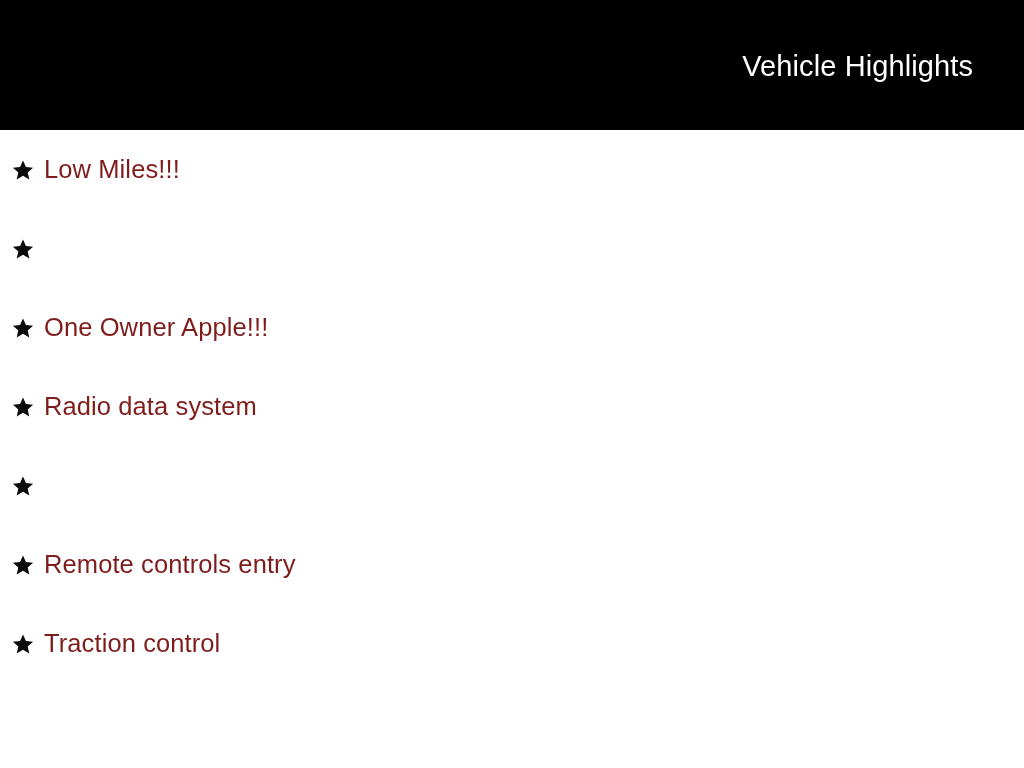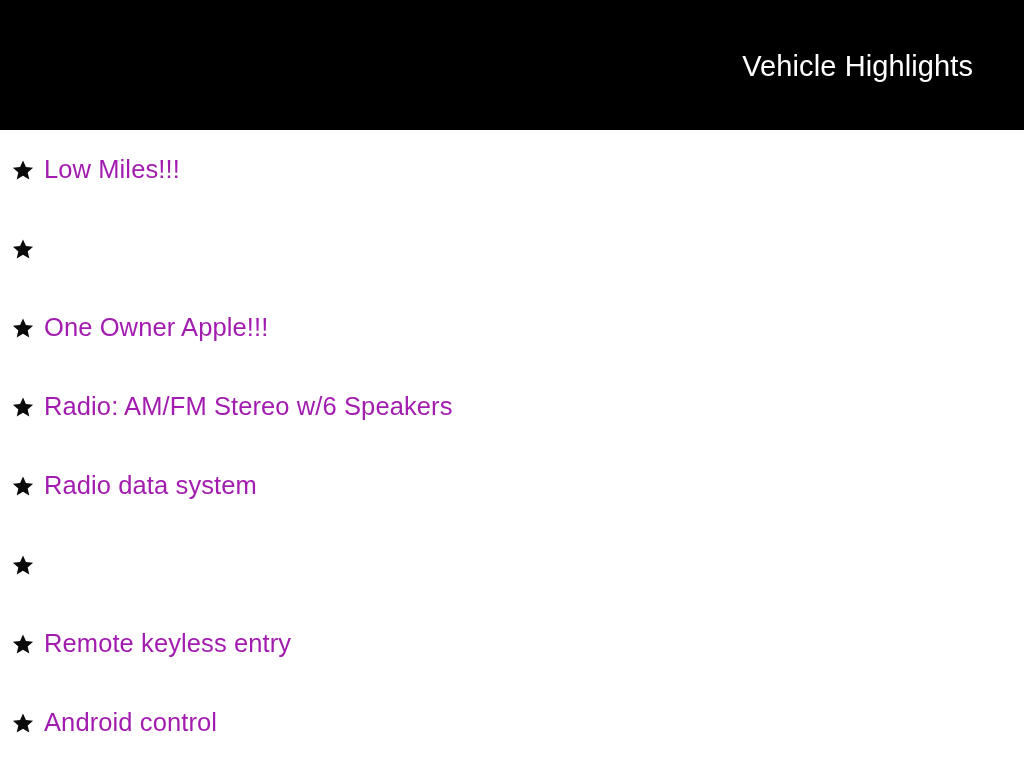--- a/index.html
+++ b/index.html
@@ -82,21 +82,21 @@
   }
   .bullet-star svg {
     display: block;
     width: 22px;
     height: 22px;
   }
   .highlight-label {
     font-family: "Liberation Sans", sans-serif;
     font-size: 25.5px;
     font-weight: 400;
-    color: #a21caf;
+    color: #7f1d1d;
     line-height: 1.15;
     white-space: nowrap;
     letter-spacing: 0.1px;
     text-align: right;
   }
 </style>
 </head>
 <body>
 
 <div class="page">
@@ -126,28 +126,20 @@
 
     <li class="highlight-item">
       <span class="bullet-star">
         <svg viewBox="0 0 24 24" aria-hidden="true">
             <polygon fill="currentColor" points="12,1.6 15.2,8.8 23,9.5 17.1,14.7 18.9,22.4 12,18.3 5.1,22.4 6.9,14.7 1,9.5 8.8,8.8"></polygon>
           </svg>
       </span>
       <span class="highlight-label">One Owner Apple!!!</span>
     </li>
 
-    <li class="highlight-item">
-      <span class="bullet-star">
-        <svg viewBox="0 0 24 24" aria-hidden="true">
-            <polygon fill="currentColor" points="12,1.6 15.2,8.8 23,9.5 17.1,14.7 18.9,22.4 12,18.3 5.1,22.4 6.9,14.7 1,9.5 8.8,8.8"></polygon>
-          </svg>
-      </span>
-      <span class="highlight-label">Radio: AM/FM Stereo w/6 Speakers</span>
-    </li>
 
     <li class="highlight-item">
       <span class="bullet-star">
         <svg viewBox="0 0 24 24" aria-hidden="true">
             <polygon fill="currentColor" points="12,1.6 15.2,8.8 23,9.5 17.1,14.7 18.9,22.4 12,18.3 5.1,22.4 6.9,14.7 1,9.5 8.8,8.8"></polygon>
           </svg>
       </span>
       <span class="highlight-label">Radio data system</span>
     </li>
 
@@ -158,27 +150,27 @@
           </svg>
       </span>
     </li>
 
     <li class="highlight-item">
       <span class="bullet-star">
         <svg viewBox="0 0 24 24" aria-hidden="true">
             <polygon fill="currentColor" points="12,1.6 15.2,8.8 23,9.5 17.1,14.7 18.9,22.4 12,18.3 5.1,22.4 6.9,14.7 1,9.5 8.8,8.8"></polygon>
           </svg>
       </span>
-      <span class="highlight-label">Remote keyless entry</span>
+      <span class="highlight-label">Remote controls entry</span>
     </li>
 
     <li class="highlight-item">
       <span class="bullet-star">
         <svg viewBox="0 0 24 24" aria-hidden="true">
             <polygon fill="currentColor" points="12,1.6 15.2,8.8 23,9.5 17.1,14.7 18.9,22.4 12,18.3 5.1,22.4 6.9,14.7 1,9.5 8.8,8.8"></polygon>
           </svg>
       </span>
-      <span class="highlight-label">Android control</span>
+      <span class="highlight-label">Traction control</span>
     </li>
 
   </ul>
 
 </div>
 
 </body></html>

